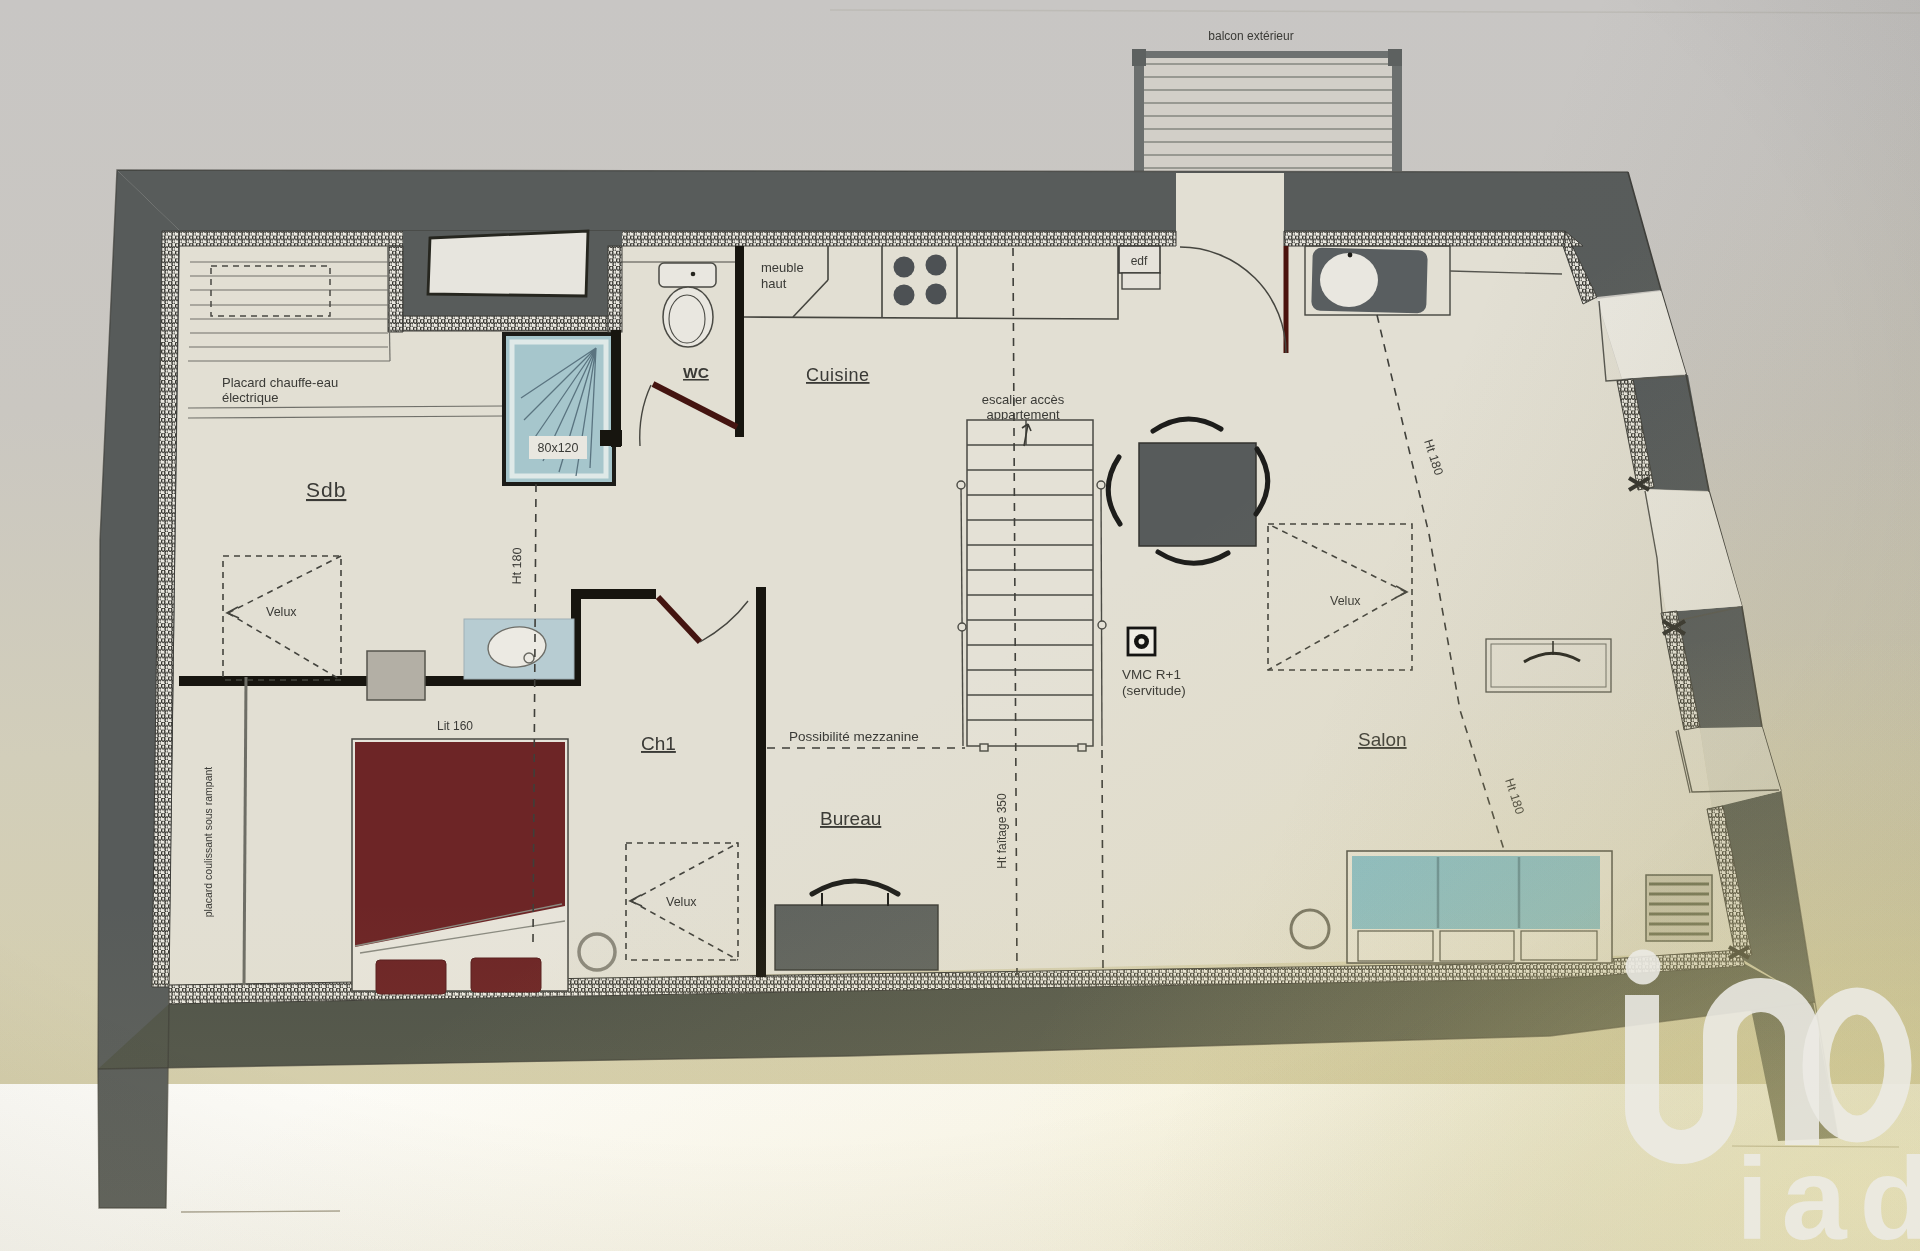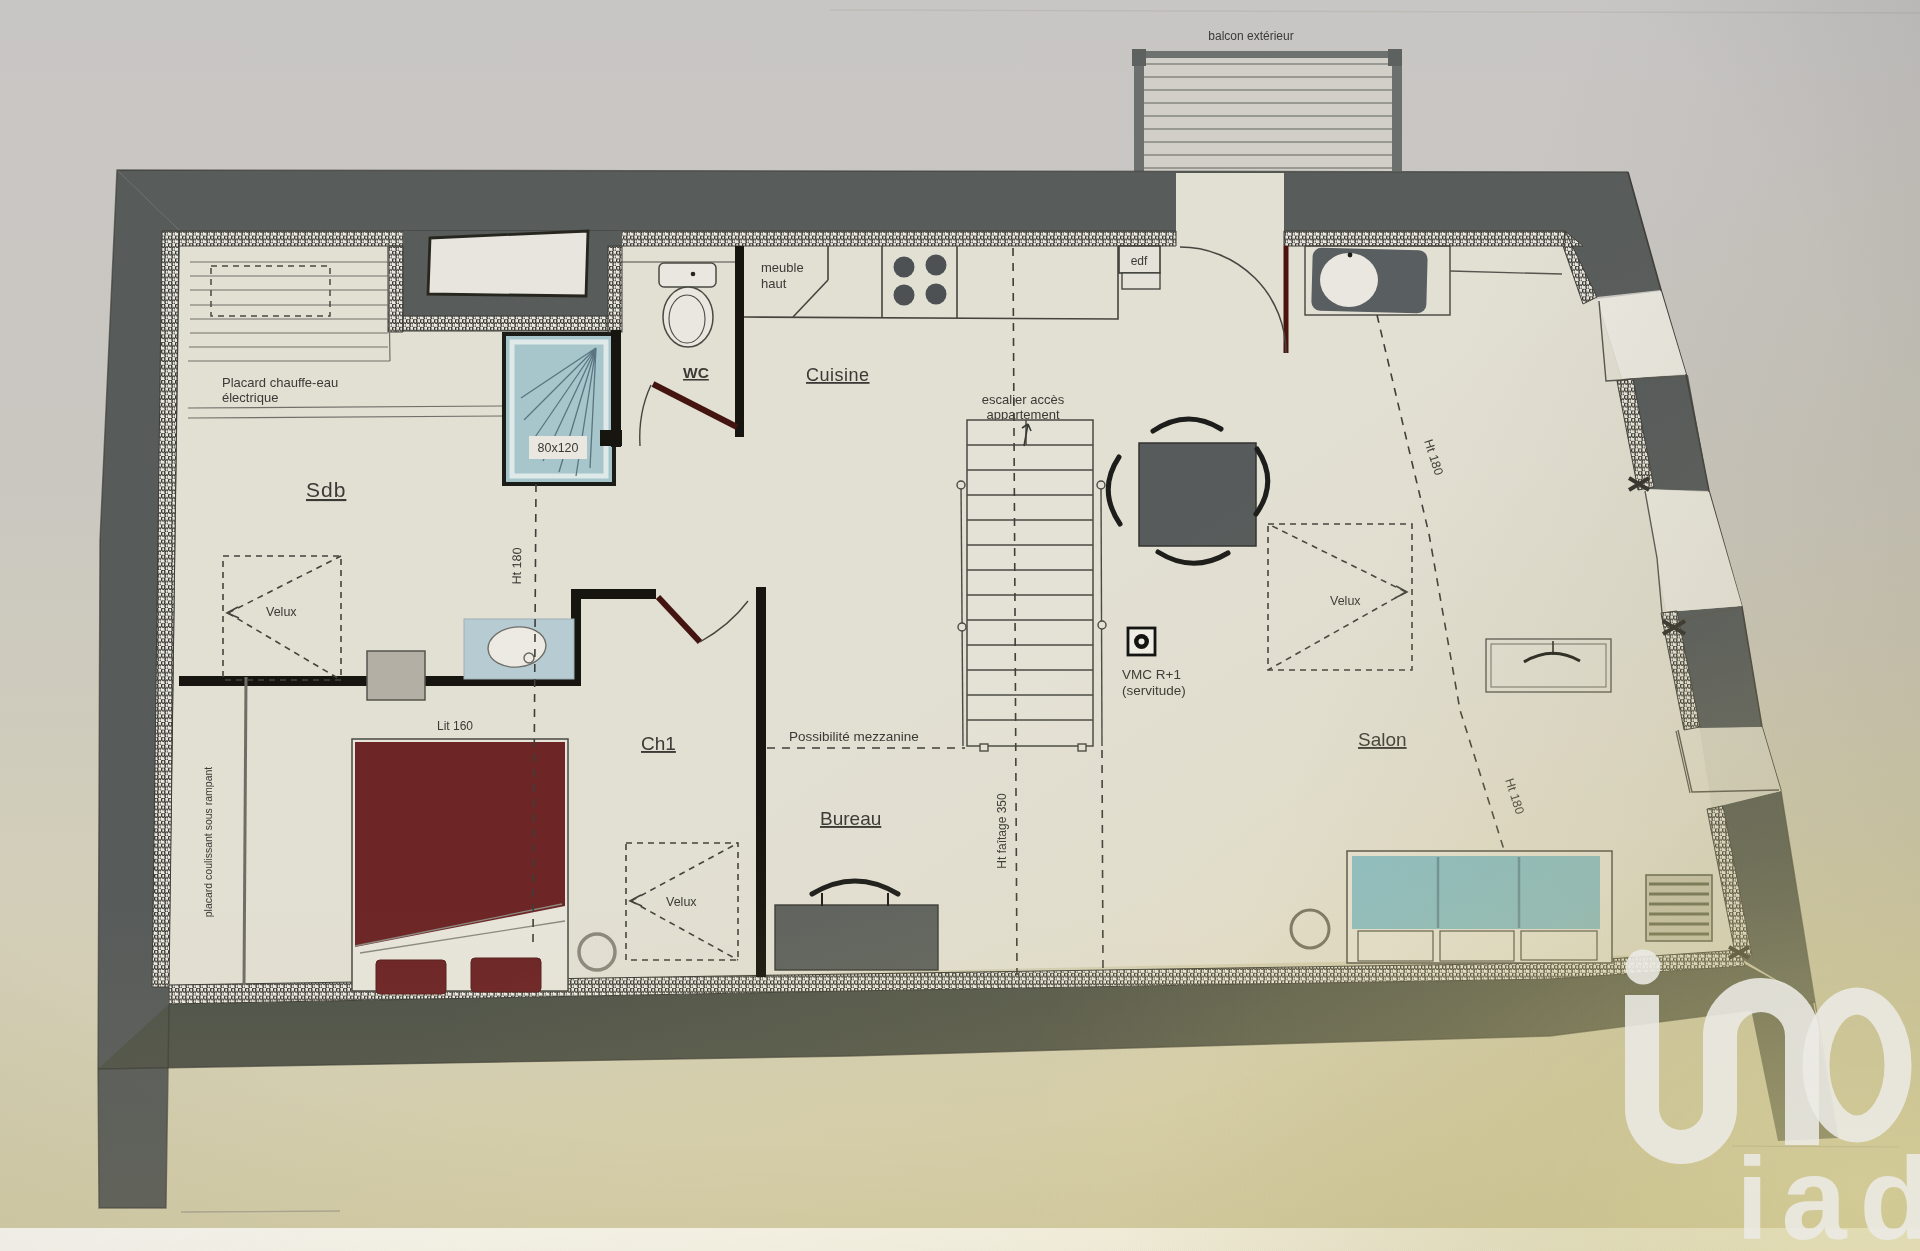--- a/index.html
+++ b/index.html
@@ -1,17 +1,17 @@
 <!DOCTYPE html>
 <html><head>
 <meta charset="utf-8">
 <style>
   html,body{margin:0;padding:0;}
   body{width:1920px;height:1251px;overflow:hidden;font-family:"Liberation Sans",sans-serif;}
-  #scene{position:relative;width:1920px;height:1228px;background:linear-gradient(180deg,#c8c6c4 0%,#cac7c1 38%,#d2ceba 70%,#d5cfae 100%);}
+  #scene{position:relative;width:1920px;height:1084px;background:linear-gradient(180deg,#c8c6c4 0%,#cac7c1 38%,#d2ceba 70%,#d5cfae 100%);}
   svg{position:absolute;left:0;top:0;}
   text{font-family:"Liberation Sans",sans-serif;fill:#3a3a36;}
 </style>
 </head>
 <body>
 <div id="scene">
 <svg width="1920" height="1251" viewBox="0 0 1920 1251">
 <defs>
   <pattern id="hatch" width="7" height="7.6" patternUnits="userSpaceOnUse">
     <rect width="7" height="7.6" fill="#eae8e0"></rect>

